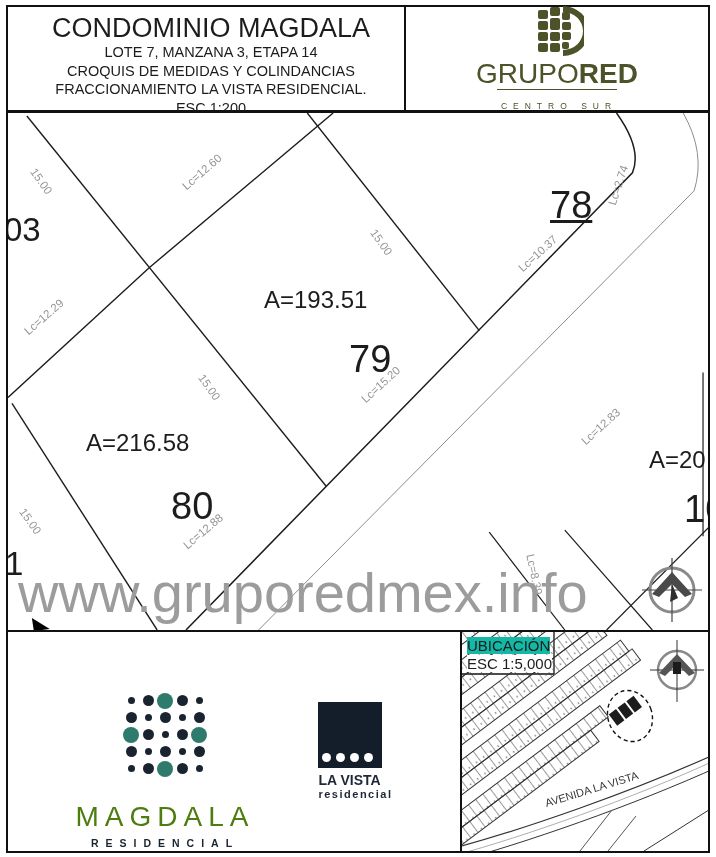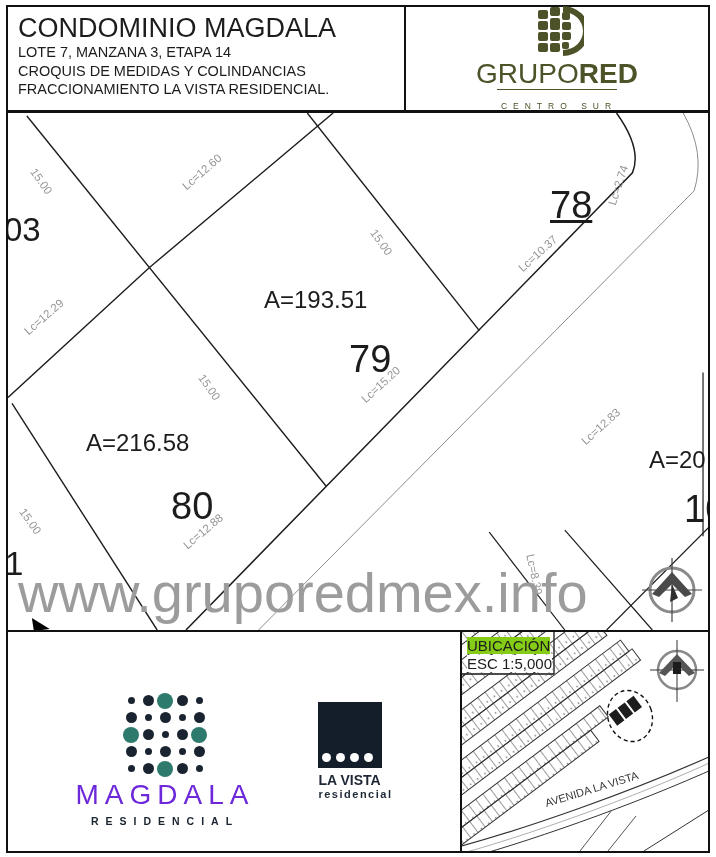--- a/index.html
+++ b/index.html
@@ -1,21 +1,21 @@
 <!DOCTYPE html>
 <html><head>
 <meta charset="utf-8">
 <style>
   html,body{margin:0;padding:0;background:#fff;}
   .page{position:relative;width:716px;height:857px;background:#fff;overflow:hidden;
         font-family:"Liberation Sans",sans-serif;color:#1c1c1c;}
   .box{position:absolute;border:2px solid #111;box-sizing:border-box;background:#fff;}
 
   
-  .hdr-left{left:6px;top:5px;width:400px;height:107px;border-right:2px solid #111;padding:6px 0 0 10px;}
+  .hdr-left{left:6px;top:5px;width:400px;height:107px;border-right:2px solid #111;padding:6px 0 0 10px;text-align:center;}
   .hdr-right{left:404px;top:5px;width:306px;height:107px;display:flex;align-items:center;justify-content:center;}
   .title{font-size:27px;letter-spacing:0;line-height:30px;}
   .sub{font-size:14.5px;line-height:18.5px;}
   .gr-logo{display:flex;flex-direction:column;align-items:center;}
   .gr-name{font-size:28px;color:#4d5228;line-height:28px;margin-top:0;}
   .gr-name b{font-weight:bold;}
   .gr-tag{font-size:8.5px;letter-spacing:6px;color:#4d5228;border-top:1px solid #4d5228;
           padding:11px 0 0 4px;margin-top:1px;}
 
   
@@ -33,43 +33,44 @@
            justify-content:center;gap:64px;padding-top:56px;}
   .ft-right{left:460px;top:630px;width:250px;height:223px;overflow:hidden;}
 
   .magdala{display:flex;flex-direction:column;align-items:center;margin-top:4px;}
   .dotgrid{display:grid;grid-template-columns:repeat(5,17px);grid-auto-rows:17px;justify-items:center;align-items:center;}
   .dot{border-radius:50%;background:#1a2430;}
   .dot.s{width:7px;height:7px;}
   .dot.m{width:11px;height:11px;}
   .dot.l{width:16px;height:16px;}
   .dot.t{background:#2e7a6c;}
-  .mg-name{font-size:28px;font-weight:300;letter-spacing:6px;color:#6d28d9;margin-top:2px;}
+  .mg-name{font-size:28px;font-weight:300;letter-spacing:6px;color:#4d7c0f;margin-top:24px;}
   .mg-sub{font-size:10.5px;font-weight:bold;letter-spacing:7px;color:#1a2430;margin-top:4px;}
 
   .lavista{display:flex;flex-direction:column;align-items:flex-start;margin-top:14px;}
   .lv-sq{width:64px;height:66px;background:#141e2b;position:relative;}
   .lv-dots{position:absolute;left:4px;bottom:6px;display:flex;gap:5px;}
   .lv-dots i{width:9px;height:9px;border-radius:50%;background:#fff;}
   .lv-name{font-size:14px;font-weight:bold;color:#1d2735;letter-spacing:0;margin-top:4px;}
   .lv-sub{font-size:11px;font-weight:bold;color:#1d2735;letter-spacing:1.5px;}
 
-  .ub-title{position:absolute;left:5px;top:5px;font-size:15px;z-index:3;background:#84cc16;}
+  .ub-title{position:absolute;left:5px;top:5px;font-size:15px;z-index:3;background:#14b8a6;}
   .ub-scale{position:absolute;left:5px;top:23px;font-size:15px;z-index:3;background:#fff;}
 </style>
 </head>
 <body>
 
 <div class="page">
 
   <div class="box hdr-left">
     <div class="title">CONDOMINIO MAGDALA</div>
     <div class="sub">LOTE 7, MANZANA 3, ETAPA 14</div>
     <div class="sub">CROQUIS DE MEDIDAS Y COLINDANCIAS</div>
     <div class="sub">FRACCIONAMIENTO LA VISTA RESIDENCIAL.</div>
+    <div class="sub">ESC 1:200</div>
   </div>
 
   <div class="box hdr-right">
     <div class="gr-logo">
       <span>
         <svg width="54" height="50" viewBox="0 0 54 50">
           <g fill="#4d5228">
             <rect x="8" y="4" width="10" height="9" rx="2"></rect>
             <rect x="8" y="15" width="10" height="9" rx="2"></rect>
             <rect x="8" y="26" width="10" height="9" rx="2"></rect>

